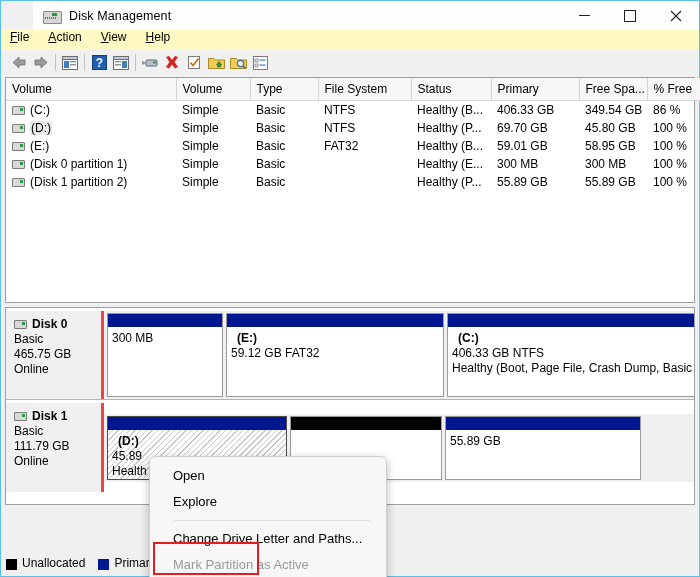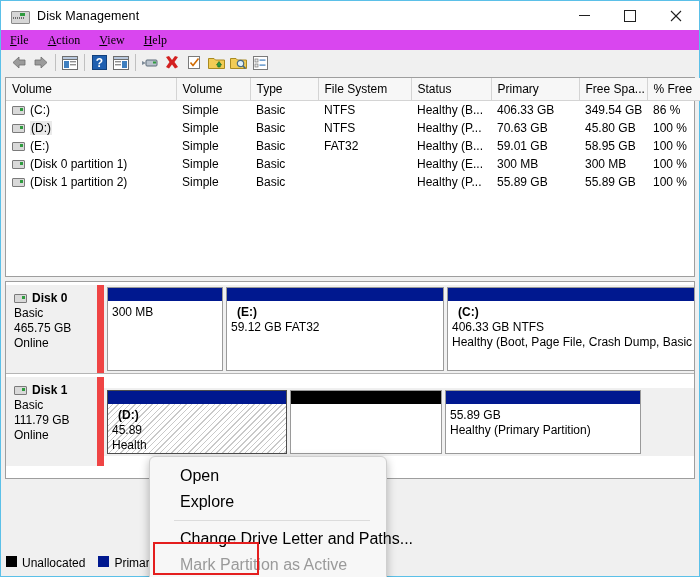--- a/index.html
+++ b/index.html
@@ -5,68 +5,68 @@
   html,body{margin:0;padding:0;}
   body{
     width:700px;height:577px;overflow:hidden;
     font-family:"Liberation Sans","DejaVu Sans",sans-serif;
     font-size:12px;color:#000;background:#fff;
   }
   .window{position:relative;width:700px;height:577px;box-sizing:border-box;
           border:1px solid #5bc0e8;background:#f0f0f0;}
 
   
-  .titlebar{height:29px;background:#ffffff;display:flex;align-items:center;position:relative;}
+  .titlebar{height:29px;background:#ffffff;display:flex;align-items:center;position:relative;margin-left:32px;}
   .title-icon{width:18px;height:14px;margin-left:10px;margin-right:8px;position:relative;}
   .ti-body{position:absolute;left:0;top:2px;width:17px;height:11px;background:#d6d6d6;
            border:1px solid #8a8a8a;border-radius:1px;}
   .ti-green{position:absolute;left:9px;top:4px;width:5px;height:3px;background:#2f9b3f;}
   .ti-dots{position:absolute;left:2px;top:8px;width:12px;height:2px;
            background:repeating-linear-gradient(to right,#6b6b6b 0 1px,transparent 1px 2px);}
   .title-text{font-size:12.5px;color:#000;letter-spacing:0.1px;}
   .win-buttons{position:absolute;right:0;top:0;height:29px;display:flex;}
   .win-btn{width:46px;height:29px;display:flex;align-items:center;justify-content:center;
            font-size:11px;color:#202020;}
   .win-btn.close{font-size:13px;}
   .glyph-min{display:block;width:11px;height:1px;background:#202020;}
   .glyph-max{display:block;width:10px;height:10px;border:1px solid #202020;}
 
   
-  .menubar{height:20px;display:flex;align-items:center;padding-left:9px;background:#d946ef;font-family:Liberation Serif, serif;}
+  .menubar{height:20px;display:flex;padding-left:9px;background:#fef9c3;}
   .menubar .mi{margin-right:19px;font-size:12px;color:#000;}
   .mi u{text-decoration:underline;}
 
   
   .toolbar{height:25px;background:#f0f0f0;display:flex;align-items:center;padding-left:7px;}
   .tb-item{width:22px;height:22px;display:flex;align-items:center;justify-content:center;position:relative;}
   .tb-sep{width:1px;height:17px;background:#c0c0c0;margin:0 3px;}
 
   
-  .listwrap{margin:2px 4px 0 4px;border:1px solid #9e9e9e;background:#fff;height:200px;
+  .listwrap{margin:2px 4px 0 4px;border:1px solid #9e9e9e;background:#fff;height:226px;
             box-sizing:border-box;position:relative;}
   table.vol{border-collapse:collapse;width:100%;table-layout:fixed;}
   table.vol th{
     background:#f7f7f7;border-right:1px solid #d4d4d4;border-bottom:1px solid #d4d4d4;
     font-weight:normal;font-size:12px;text-align:left;padding:3px 0 3px 6px;height:16px;
     color:#000;white-space:nowrap;overflow:hidden;
   }
   table.vol td{font-size:12px;padding:1px 0 1px 6px;height:16px;white-space:nowrap;
                overflow:hidden;color:#000;}
   td.volname{padding-left:6px;}
   .drive-ico{display:inline-block;width:11px;height:7px;background:#d9d9d9;border:1px solid #7a7a7a;
              position:relative;vertical-align:middle;margin-right:5px;margin-bottom:1px;border-radius:1px;}
   .drive-ico::after{content:"";position:absolute;right:1px;top:1px;width:3px;height:3px;background:#2f9b3f;}
   .selname{background:#eaeaea;padding:0 1px;}
 
   
   .graphwrap{margin:4px 4px 0 4px;border:1px solid #9e9e9e;background:#fff;height:198px;
              box-sizing:border-box;overflow:hidden;position:relative;}
   .diskrow{display:flex;height:92px;border-bottom:1px solid #b5b5b5;box-sizing:border-box;padding:3px 0 0 0;}
   .diskrow.last{border-bottom:none;align-items:center;}
-  .diskinfo{width:98px;flex:0 0 98px;border-right:7px solid #ef4444;box-sizing:border-box;
+  .diskinfo{width:98px;flex:0 0 98px;border-right:3px solid #ef4444;box-sizing:border-box;
             padding:6px 0 0 8px;background:#f0f0f0;height:100%;}
   .diskinfo .dname{font-weight:bold;font-size:12px;display:flex;align-items:center;}
   .diskinfo .dname .dico{display:inline-block;width:11px;height:7px;background:#d9d9d9;
       border:1px solid #7a7a7a;margin-right:5px;position:relative;border-radius:1px;}
   .diskinfo .dname .dico::after{content:"";position:absolute;right:1px;top:1px;width:3px;height:3px;background:#2f9b3f;}
   .diskinfo .dline{font-size:12px;font-weight:normal;margin-top:1px;}
   .parts{flex:1;display:flex;padding:2px 2px 2px 3px;box-sizing:border-box;background:#f0f0f0;}
   .part{box-sizing:border-box;margin-right:3px;display:flex;flex-direction:column;
         background:#fff;border:1px solid #9a9a9a;position:relative;}
   .part .bar{height:13px;background:#00188f;flex:0 0 13px;}
@@ -78,27 +78,27 @@
     background:
       repeating-linear-gradient(135deg,#ffffff 0 3px,#c9c9c9 3px 4px);
   }
   .part.selected{border:1px solid #4d4d4d;}
   .part.emptybody .ptxt{background:#fff;}
 
   
   .legend{position:absolute;left:5px;bottom:4px;height:18px;display:flex;align-items:center;
           font-size:12px;}
   .legend .sw{width:11px;height:11px;display:inline-block;margin-right:5px;}
-  .legend .lg{display:flex;align-items:flex-start;margin-right:13px;}
+  .legend .lg{display:flex;align-items:flex-end;margin-right:13px;}
 
   
   .ctxmenu{position:absolute;left:148px;top:455px;width:238px;background:#f7f7f7;
            border:1px solid #cfcfcf;border-radius:6px;box-shadow:0 3px 10px rgba(0,0,0,0.28);
            padding:6px 0 6px 0;box-sizing:border-box;z-index:40;}
-  .ctxitem{height:26px;line-height:26px;padding-left:30px;font-size:16px;color:#000;white-space:nowrap;}
+  .ctxitem{height:26px;line-height:26px;padding-left:23px;font-size:13px;color:#000;white-space:nowrap;}
   .ctxitem.disabled{color:#9a9a9a;}
   .ctxsep{height:1px;background:#dcdcdc;margin:5px 16px 5px 24px;}
   .highlight-box{position:absolute;left:152px;top:541px;width:106px;height:33px;
                  border:2px solid #e41e1e;box-sizing:border-box;z-index:50;}
   .statusbar{position:absolute;left:0;right:0;bottom:0;height:4px;background:#f0f0f0;}
 </style>
 </head>
 <body>
 
 <div class="window">
@@ -250,21 +250,21 @@
             <td>349.54 GB</td>
             <td>86 %</td>
             <td></td>
           </tr>
           <tr>
             <td class="volname"><span class="drive-ico"></span><span class="selname">(D:)</span></td>
             <td>Simple</td>
             <td>Basic</td>
             <td>NTFS</td>
             <td>Healthy (P...</td>
-            <td>70.63 GB</td>
+            <td>69.70 GB</td>
             <td>45.80 GB</td>
             <td>100 %</td>
             <td></td>
           </tr>
           <tr>
             <td class="volname"><span class="drive-ico"></span><span>(E:)</span></td>
             <td>Simple</td>
             <td>Basic</td>
             <td>FAT32</td>
             <td>Healthy (B...</td>
@@ -362,21 +362,20 @@
             <div class="pl b"></div>
             <div class="pl"></div>
             <div class="pl"></div>
           </div>
         </div>
         <div class="part" style="flex:0 0 196px">
           <div class="bar"></div>
           <div class="ptxt">
             <div class="pl b"></div>
             <div class="pl">55.89 GB</div>
-            <div class="pl">Healthy (Primary Partition)</div>
           </div>
         </div>
       </div>
     </div>
   </div>
 
   <div class="legend">
     <span class="lg">
       <span class="sw" style="background:#000"></span>
       <span>Unallocated</span>

